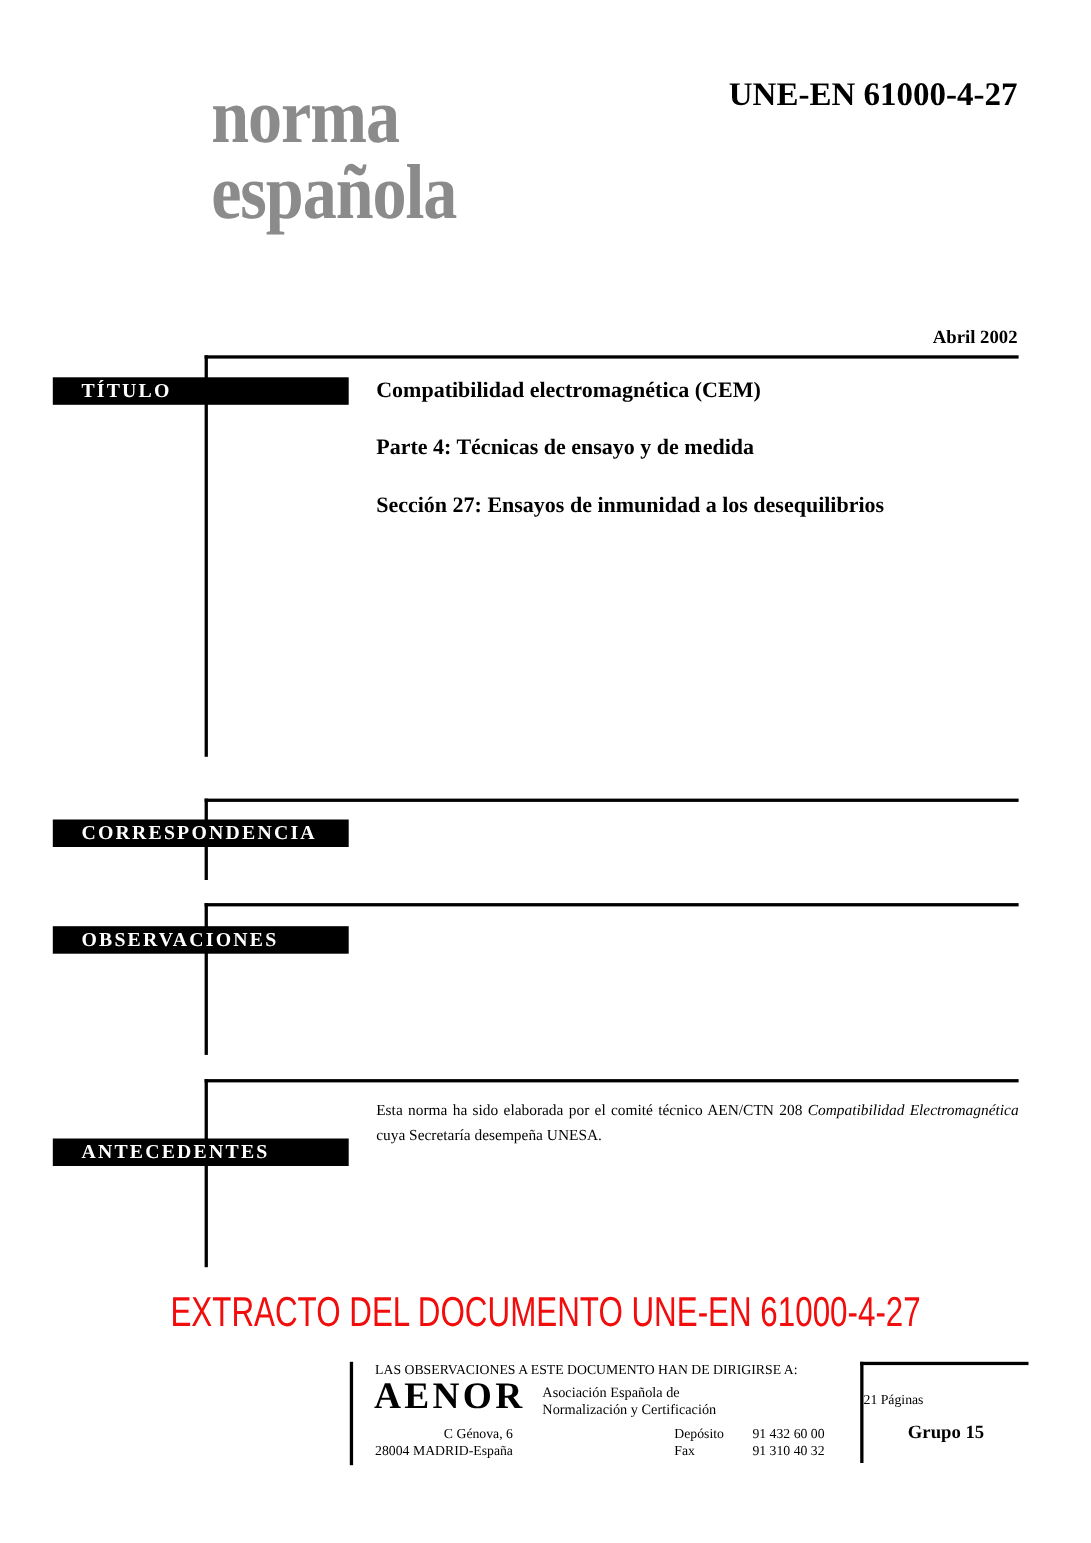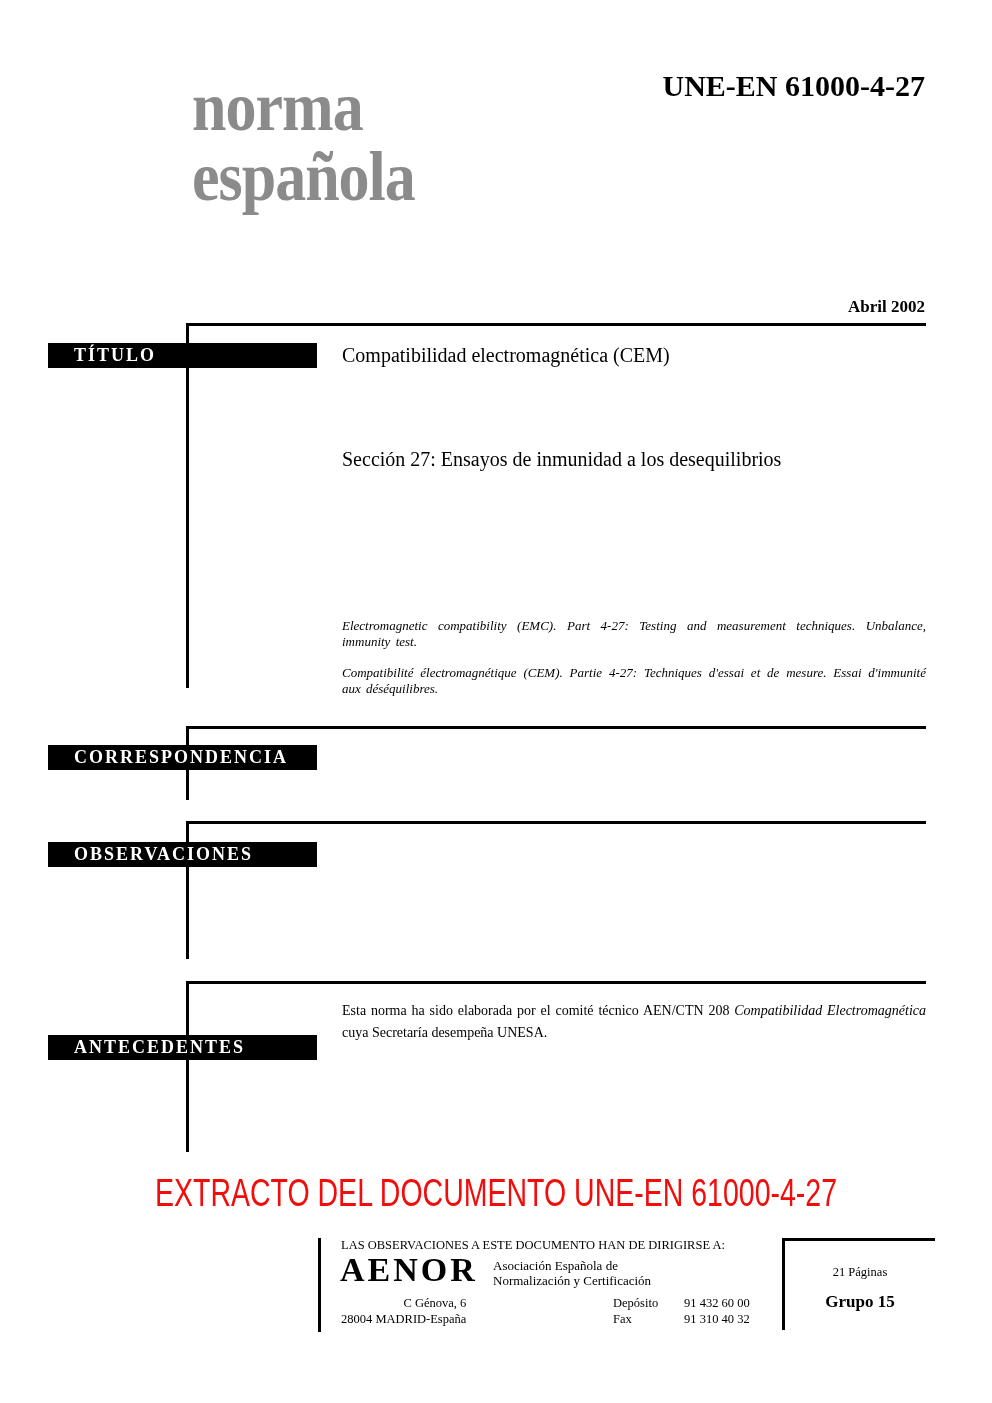--- a/index.html
+++ b/index.html
@@ -33,21 +33,21 @@
   .vline{position:absolute;left:186px;width:3px;background:#000;}
   .bar{
     position:absolute;left:48px;width:269px;height:25px;
     background:var(--bar-black,#000);color:#ffffff;
     font-size:18px;font-weight:bold;letter-spacing:2px;
     line-height:25px;padding-left:26px;box-sizing:border-box;
     white-space:nowrap;
   }
   .title-line{
     position:absolute;left:342px;
-    font-size:20px;font-weight:normal;white-space:nowrap;
+    font-size:20px;font-weight:bold;white-space:nowrap;
   }
   .body-text{
     position:absolute;left:342px;width:584px;
     font-size:14px;line-height:21.5px;text-align:justify;
   }
   .bilingual{
     position:absolute;left:342px;width:584px;
     font-size:13px;font-style:italic;line-height:15.5px;
     text-align:justify;
   }
@@ -71,44 +71,41 @@
   .f-aenor{
     position:absolute;left:340px;top:1251px;
     font-size:34px;font-weight:bold;letter-spacing:3px;white-space:nowrap;
   }
   .f-asoc{position:absolute;left:493px;top:1258px;font-size:13px;line-height:15px;}
   .f-addr{position:absolute;left:341px;top:1295px;text-align:right;}
   .f-tel-labels{position:absolute;left:613px;top:1295px;}
   .f-tel-values{position:absolute;left:684px;top:1295px;}
   .f-box-v{position:absolute;left:782px;top:1238px;width:3px;height:92px;background:#000;}
   .f-box-h{position:absolute;left:782px;top:1238px;width:153px;height:3px;background:#000;}
-  .f-pages{position:absolute;left:785px;top:1265px;width:150px;text-align:center;font-size:12.5px;}
+  .f-pages{position:absolute;left:785px;top:1265px;width:150px;font-size:12.5px;}
   .f-group{position:absolute;left:785px;top:1292px;width:150px;text-align:center;font-size:17px;font-weight:bold;}
 </style>
 </head>
 <body>
 
 <div class="page">
 
   <div class="brand">
     <div>norma</div>
     <div>española</div>
   </div>
   <div class="doc-number">UNE-EN 61000-4-27</div>
   <div class="date">Abril 2002</div>
 
   <div class="hrule" style="top:323px;"></div>
   <div class="vline" style="top:323px;height:365px;"></div>
   <div class="bar" style="top:343px;">TÍTULO</div>
   <div class="title-line" style="top:344px;">Compatibilidad electromagnética (CEM)</div>
+  <div class="title-line" style="top:396px;">Parte 4: Técnicas de ensayo y de medida</div>
   <div class="title-line" style="top:448px;">Sección 27: Ensayos de inmunidad a los desequilibrios</div>
-  <div class="bilingual" style="top:618px;">
-    <p>Electromagnetic compatibility (EMC). Part 4-27: Testing and measurement techniques. Unbalance, immunity test.</p>
-    <p>Compatibilité électromagnétique (CEM). Partie 4-27: Techniques d'essai et de mesure. Essai d'immunité aux déséquilibres.</p>
-  </div>
 
   <div class="hrule" style="top:726px;"></div>
   <div class="vline" style="top:726px;height:74px;"></div>
   <div class="bar" style="top:745px;">CORRESPONDENCIA</div>
 
   <div class="hrule" style="top:821px;"></div>
   <div class="vline" style="top:821px;height:138px;"></div>
   <div class="bar" style="top:842px;">OBSERVACIONES</div>
 
   <div class="hrule" style="top:981px;"></div>

